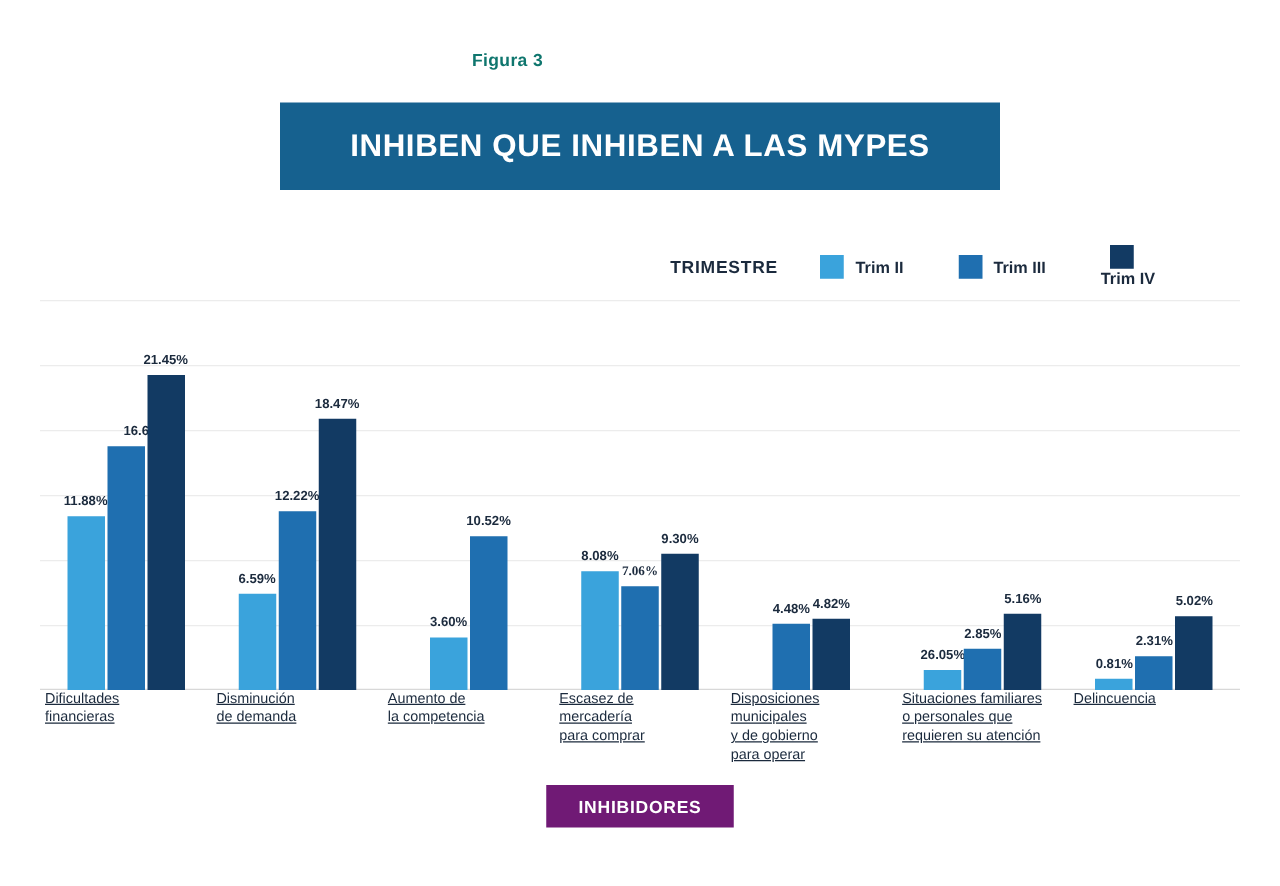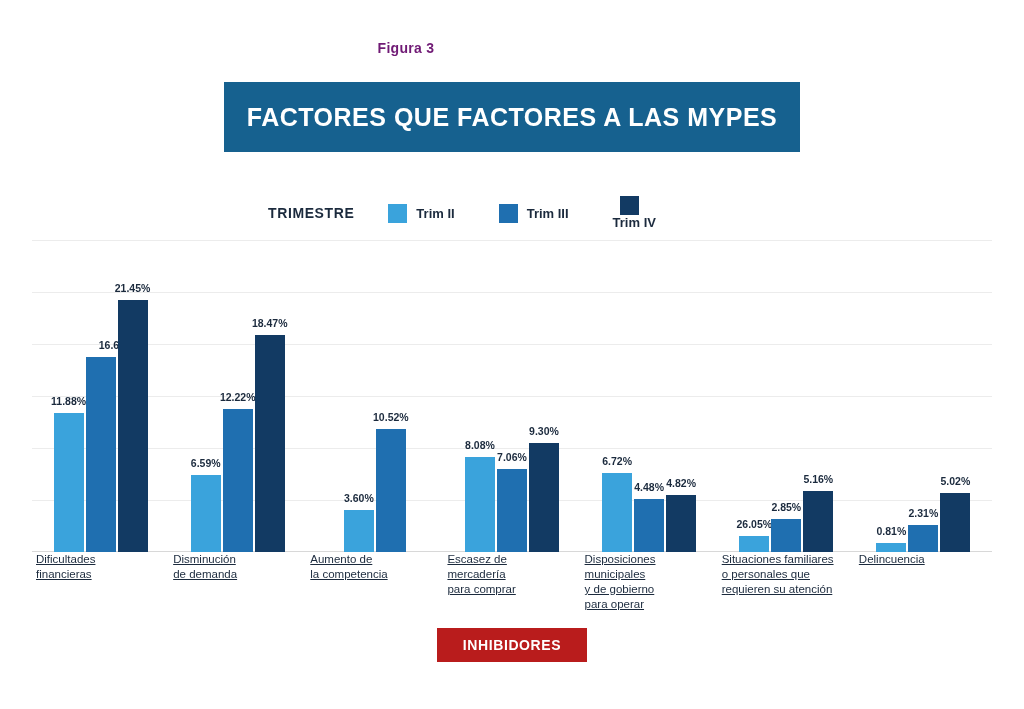--- a/index.html
+++ b/index.html
@@ -21,21 +21,21 @@
     position: relative;
   }
   .figure-label {
     position: absolute;
     top: 40px;
     left: 0;
     width: 812px;
     text-align: center;
     font-size: 14px;
     font-weight: bold;
-    color: #701a75;
+    color: #0f766e;
     letter-spacing: 0.3px;
   }
   .title-banner {
     position: absolute;
     top: 82px;
     left: 224px;
     width: 576px;
     height: 70px;
     background: #16618f;
     display: flex;
@@ -49,21 +49,21 @@
     letter-spacing: 0.5px;
     text-align: center;
   }
   .legend {
     position: absolute;
     top: 196px;
     left: 0;
     width: 924px;
     display: flex;
     align-items: center;
-    justify-content: center;
+    justify-content: flex-end;
     gap: 16px;
   }
   .legend-title {
     font-size: 14px;
     font-weight: bold;
     letter-spacing: 0.6px;
     color: #1b2a3d;
     margin-right: 18px;
   }
   .legend-item {
@@ -173,38 +173,38 @@
     top: 628px;
     left: 0;
     width: 1024px;
     display: flex;
     justify-content: center;
   }
   .footer-badge .badge {
     background: #ec1islands;
   }
   .badge {
-    background: #b91c1c;
+    background: #701a75;
     color: #ffffff;
     font-size: 14px;
     font-weight: bold;
     letter-spacing: 0.6px;
     padding: 9px 26px;
     text-align: center;
   }
 </style>
 </head>
 <body>
 
 <div class="page">
 
   <div class="figure-label">Figura 3</div>
 
   <div class="title-banner">
-    <div class="title-text">FACTORES QUE FACTORES A LAS MYPES</div>
+    <div class="title-text">INHIBEN QUE INHIBEN A LAS MYPES</div>
   </div>
 
   <div class="legend">
     <div class="legend-title">TRIMESTRE</div>
     <div class="legend-item">
       <span class="legend-swatch" style="background:#3aa3dc"></span>
       <span class="legend-label">Trim II</span>
     </div>
     <div class="legend-item">
       <span class="legend-swatch" style="background:#1f6fb0"></span>
@@ -271,34 +271,30 @@
           </div>
         </div>
         <div class="group">
           <div class="bars">
             <div class="bar-wrap">
               <div class="bar" title="Trim II — Escasez de mercadería para comprar: 8.08%" style="height: 94.8522px; background: rgb(58, 163, 220);"></div>
               <div class="bar-value" style="bottom: 100.852px;">8.08%</div>
             </div>
             <div class="bar-wrap">
               <div class="bar" title="Trim III — Escasez de mercadería para comprar: 7.06%" style="height: 82.8783px; background: rgb(31, 111, 176);"></div>
-              <div class="bar-value" style="bottom: 88.8783px;">7.06%</div>
+              <div class="bar-value" style="bottom: 88.8783px; font-family: Liberation Serif, serif;">7.06%</div>
             </div>
             <div class="bar-wrap">
               <div class="bar" title="Trim IV — Escasez de mercadería para comprar: 9.30%" style="height: 109.174px; background: rgb(18, 58, 99);"></div>
               <div class="bar-value" style="bottom: 115.174px;">9.30%</div>
             </div>
           </div>
         </div>
         <div class="group">
           <div class="bars">
-            <div class="bar-wrap">
-              <div class="bar" title="Trim II — Disposiciones municipales y de gobierno para operar: 6.72%" style="height: 78.887px; background: rgb(58, 163, 220);"></div>
-              <div class="bar-value" style="bottom: 84.887px;">6.72%</div>
-            </div>
             <div class="bar-wrap">
               <div class="bar" title="Trim III — Disposiciones municipales y de gobierno para operar: 4.48%" style="height: 52.5913px; background: rgb(31, 111, 176);"></div>
               <div class="bar-value" style="bottom: 58.5913px;">4.48%</div>
             </div>
             <div class="bar-wrap">
               <div class="bar" title="Trim IV — Disposiciones municipales y de gobierno para operar: 4.82%" style="height: 56.5826px; background: rgb(18, 58, 99);"></div>
               <div class="bar-value" style="bottom: 62.5826px;">4.82%</div>
             </div>
           </div>
         </div>

